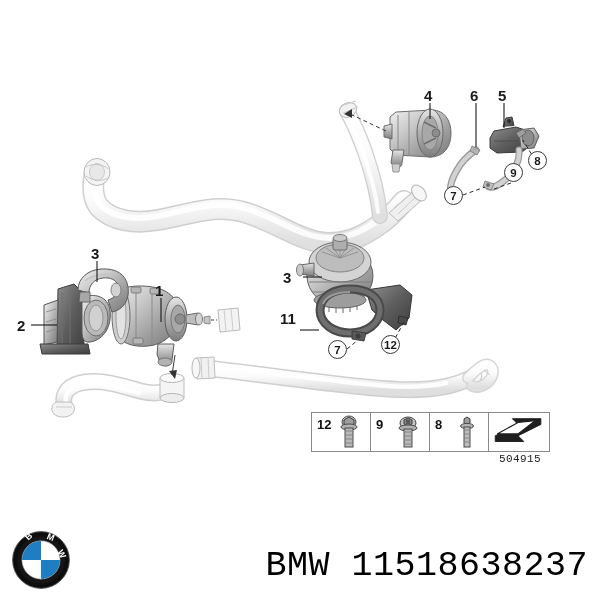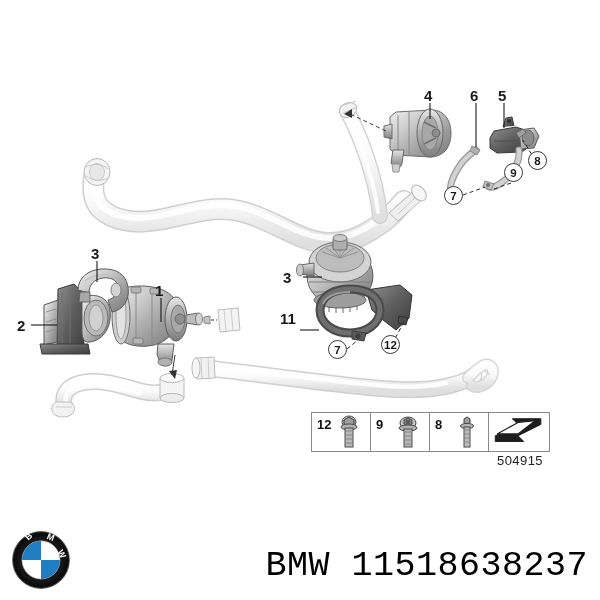--- a/index.html
+++ b/index.html
@@ -123,22 +123,22 @@
     border: 1px solid #8a8a8a;
     background: #ffffff;
     box-sizing: border-box;
   }
   #diagram-code {
     position: absolute;
     left: 489px;
     top: 453px;
     width: 62px;
     text-align: center;
-    font-family: Liberation Sans, sans-serif;
-    font-size: 13px;
+    font-family: Liberation Mono, monospace;
+    font-size: 11px;
     color: #222222;
     letter-spacing: 0.4px;
   }
 </style>
 </head>
 <body>
 
 <div id="page">
 
   <svg id="diagram-svg" viewBox="0 0 600 600">

